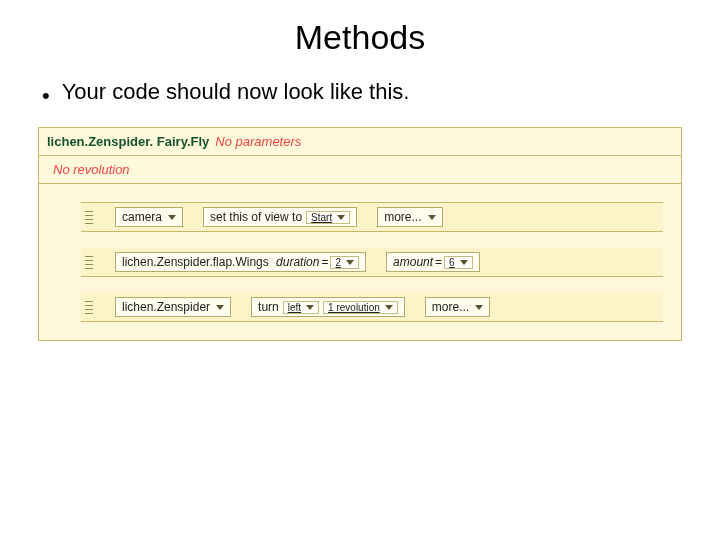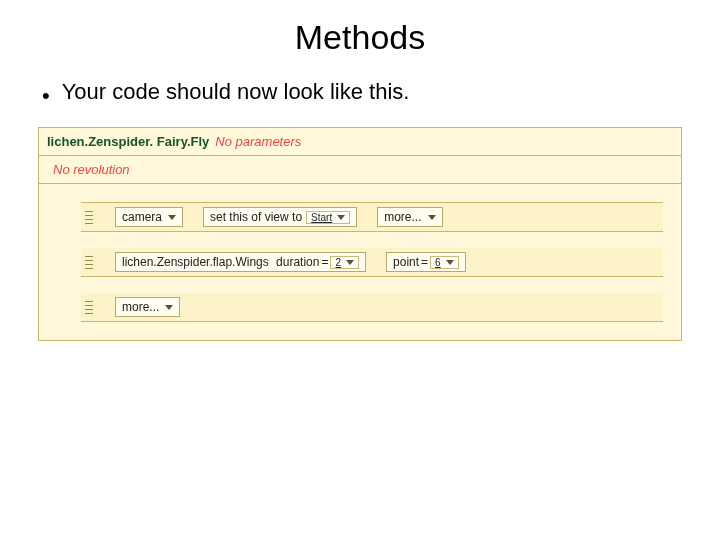--- a/index.html
+++ b/index.html
@@ -100,21 +100,21 @@
     text-decoration: underline;
   }
   .dd {
     width: 0; height: 0;
     border-left: 4px solid transparent;
     border-right: 4px solid transparent;
     border-top: 5px solid #5a5230;
     display: inline-block;
     margin-left: 2px;
   }
-  .param-ital { }
+  .param-ital { font-style: italic; }
   .txt { font-size: 12px; }
 </style>
 </head>
 <body>
 
 <div class="slide">
   <div class="title">Methods</div>
 
   <div class="bullet">
     <span class="dot">•</span>
@@ -169,37 +169,52 @@
           <span class="txt">lichen.Zenspider.flap.Wings</span>
           &nbsp;
           <span class="param-ital">duration</span>
           <span class="txt">=</span>
           <span class="inner">
             <span>2</span>
             <span class="dd"></span>
           </span>
         </span>
         <span class="tile nogap">
-          <span class="param-ital">point</span>
+          <span class="param-ital">amount</span>
           <span class="txt">=</span>
           <span class="inner">
             <span>6</span>
             <span class="dd"></span>
           </span>
         </span>
       </div>
 
       <div class="row-slot">
         <span class="grip">
             <span></span>
             <span></span>
             <span></span>
             <span></span>
           </span>
         <span class="tile">
+          <span class="txt">lichen.Zenspider</span>
+          <span class="dd"></span>
+        </span>
+        <span class="tile">
+          <span class="txt">turn</span>
+          <span class="inner">
+            <span>left</span>
+            <span class="dd"></span>
+          </span>
+          <span class="inner">
+            <span>1 revolution</span>
+            <span class="dd"></span>
+          </span>
+        </span>
+        <span class="tile">
           <span class="txt">more...</span>
           <span class="dd"></span>
         </span>
       </div>
 
     </div>
 
   </div>
 </div>
 

